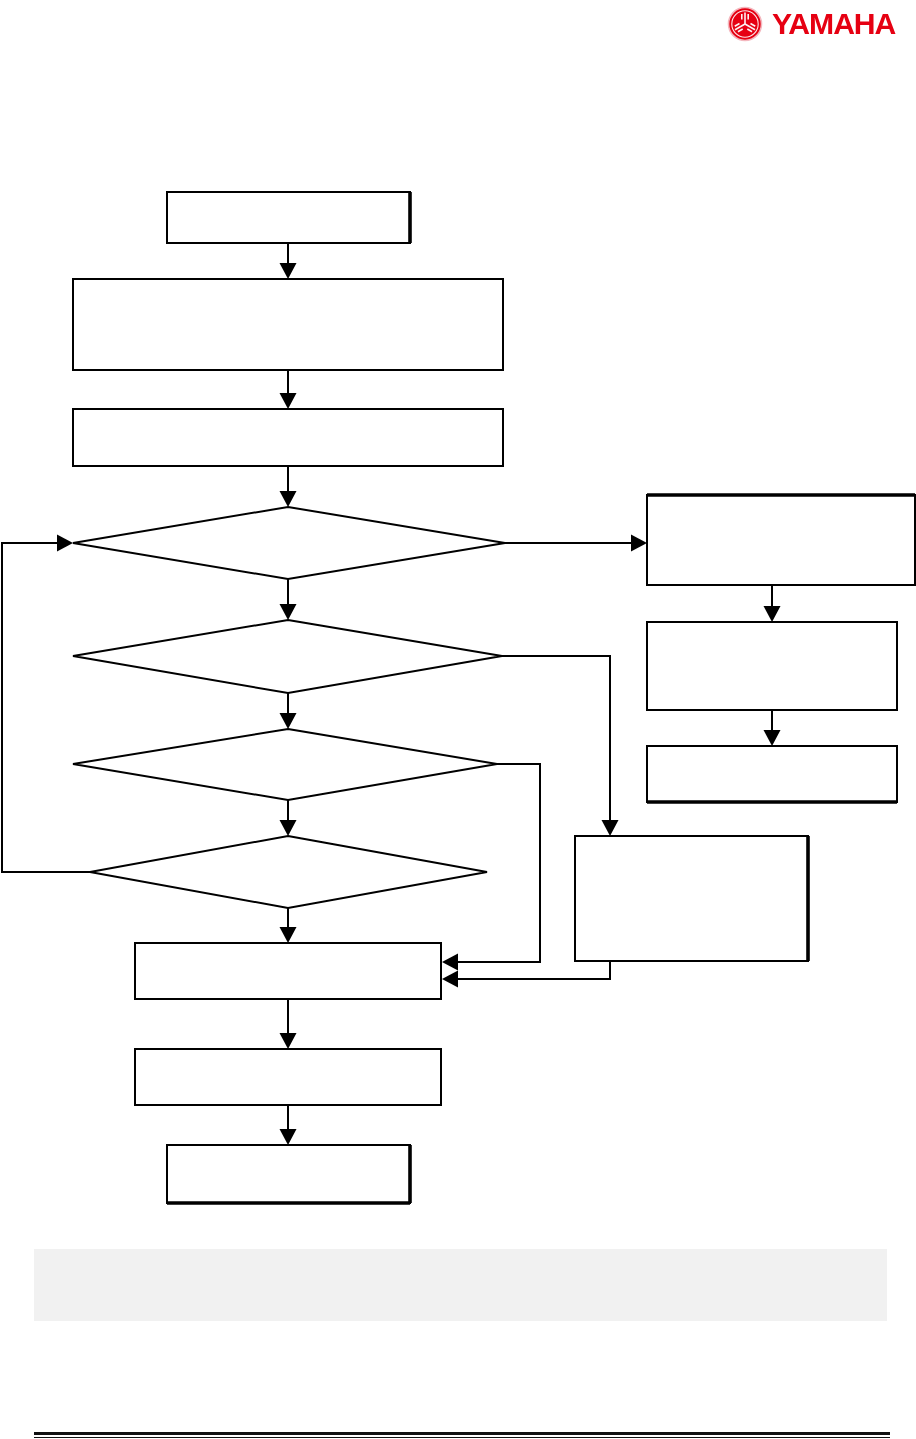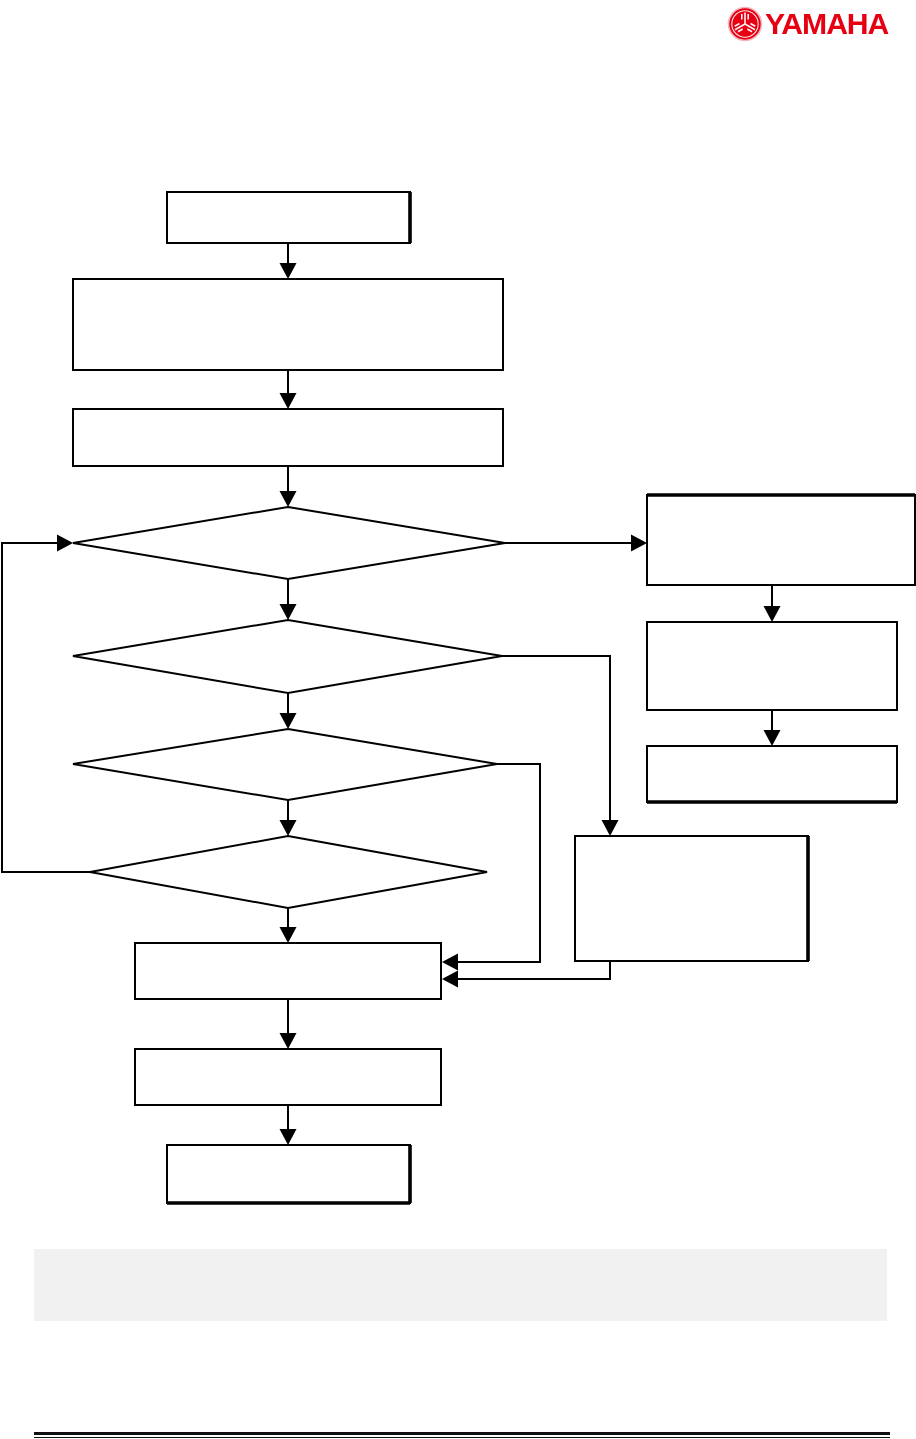--- a/index.html
+++ b/index.html
@@ -1,18 +1,18 @@
 <!DOCTYPE html>
 <html><head>
 <meta charset="utf-8">
 <style>
   html,body{margin:0;padding:0;background:#ffffff;}
   body{font-family:"Liberation Sans", sans-serif;}
   .page{position:relative;width:916px;height:1439px;background:#ffffff;overflow:hidden;}
-  .logo{position:absolute;top:6px;left:727px;height:36px;display:flex;align-items:center;gap:2px;}
+  .logo{position:absolute;top:6px;left:727px;height:36px;display:flex;align-items:center;gap:9px;}
   .logo .emblem{display:block;}
   .logo .logotype{
     font-weight:bold;
     font-size:29px;
     line-height:32px;
     letter-spacing:-1px;
     transform:scaleX(1.04);
     transform-origin:left center;
     font-family:"Liberation Sans", sans-serif;
   }

